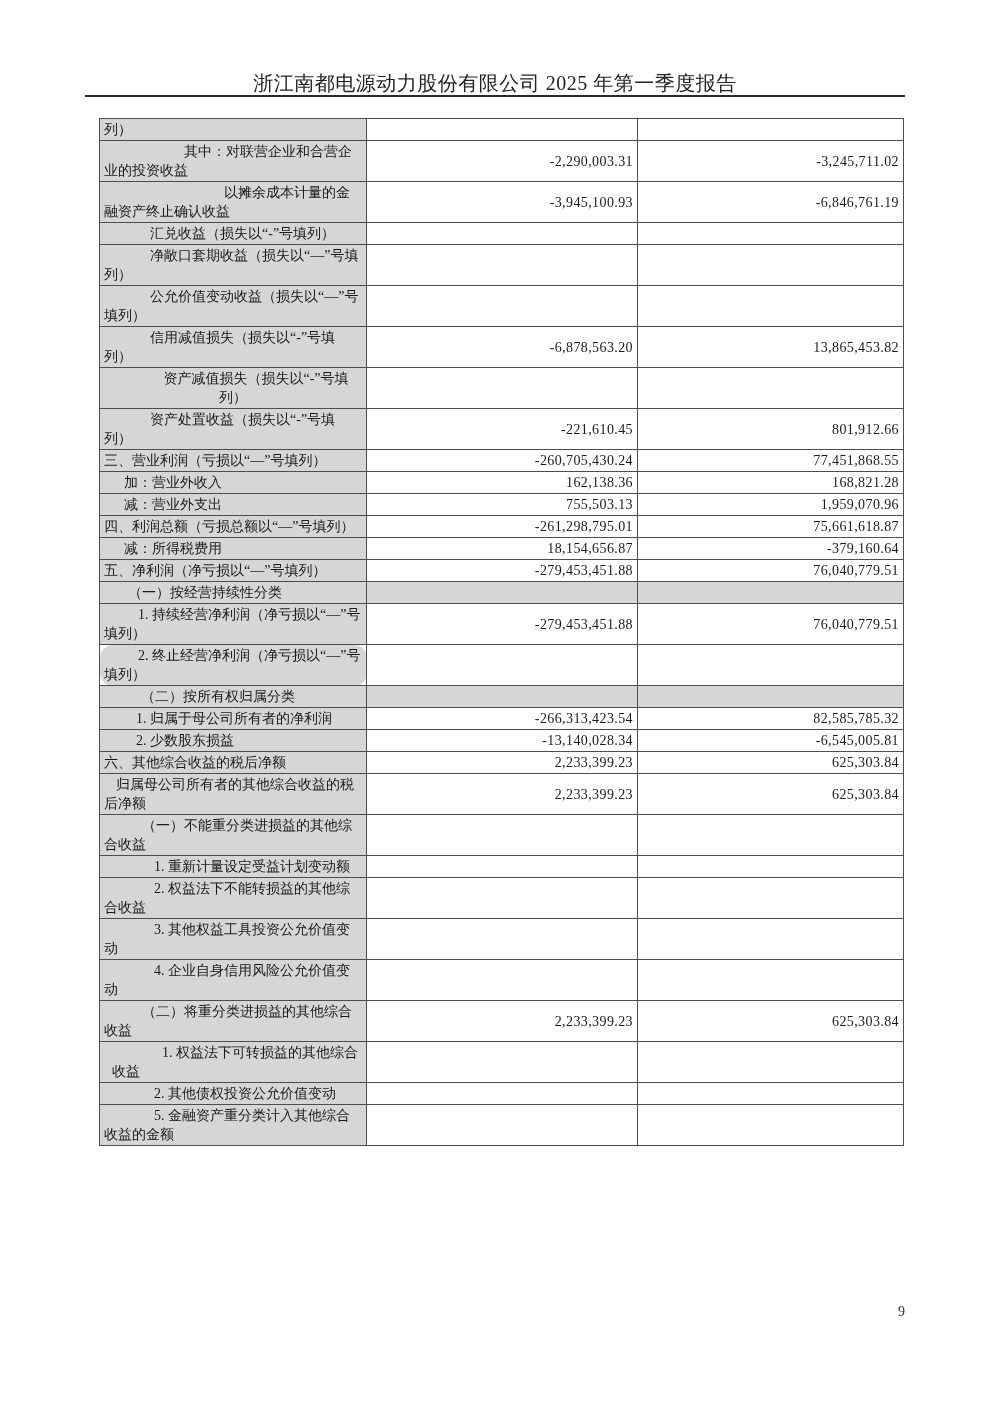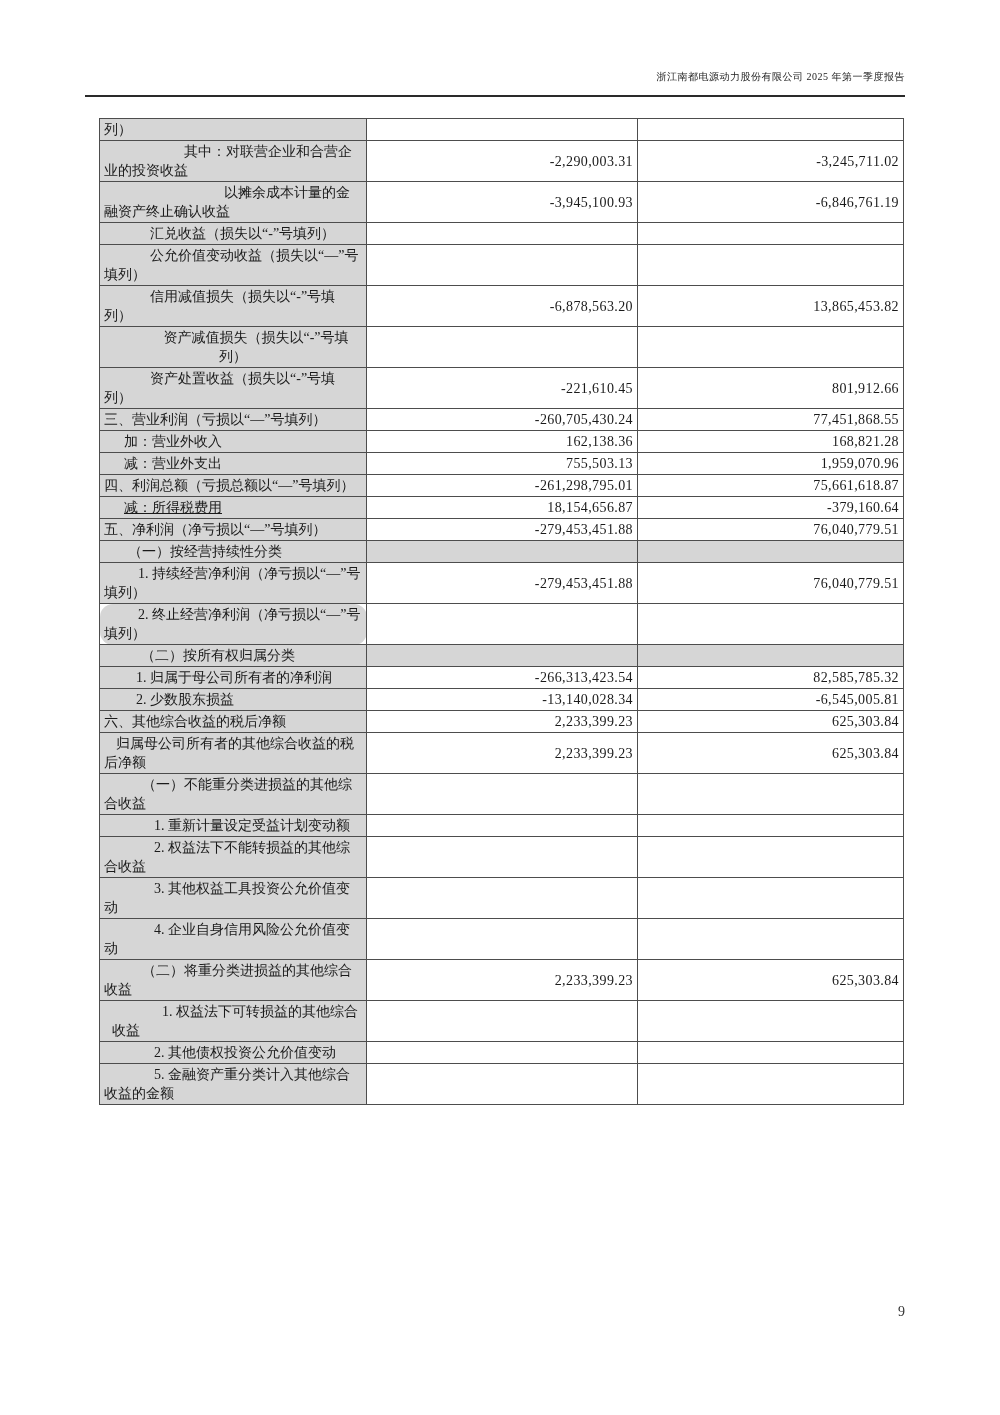--- a/index.html
+++ b/index.html
@@ -4,21 +4,21 @@
 <style>
   html,body{margin:0;padding:0;background:#e8e8e8;}
   .page{
     position:relative;width:1000px;height:1415px;margin:0 auto;
     background:#ffffff;color:#1a1a1a;
     font-family:"Liberation Serif","DejaVu Serif",serif;
     overflow:hidden;
   }
   .report-header{
     position:absolute;top:70px;left:85px;width:820px;
-    text-align:right;font-size:10px;letter-spacing:.5px;color:#222;
+    text-align:center;font-size:20px;letter-spacing:.5px;color:#222;
   }
   .header-rule{
     position:absolute;top:95px;left:85px;width:820px;height:2px;
     background:#2a2a2a;
   }
   table.fin{
     position:absolute;top:118px;left:99px;width:804px;
     border-collapse:collapse;table-layout:fixed;
     border:1.5px solid #3a3a3a;
   }
@@ -77,20 +77,25 @@
           <td class="lbl" style="text-indent: 120px;">以摊余成本计量的金融资产终止确认收益</td>
           <td class="val">-3,945,100.93</td>
           <td class="val">-6,846,761.19</td>
         </tr>
         <tr>
           <td class="lbl" style="text-indent: 46px;">汇兑收益（损失以“-”号填列）</td>
           <td class="val"></td>
           <td class="val"></td>
         </tr>
         <tr>
+          <td class="lbl" style="text-indent: 46px;">净敞口套期收益（损失以“—”号填列）</td>
+          <td class="val"></td>
+          <td class="val"></td>
+        </tr>
+        <tr>
           <td class="lbl" style="text-indent: 46px;">公允价值变动收益（损失以“—”号填列）</td>
           <td class="val"></td>
           <td class="val"></td>
         </tr>
         <tr>
           <td class="lbl" style="text-indent: 46px;">信用减值损失（损失以“-”号填列）</td>
           <td class="val">-6,878,563.20</td>
           <td class="val">13,865,453.82</td>
         </tr>
         <tr>
@@ -117,21 +122,21 @@
           <td class="lbl" style="text-indent: 20px;">减：营业外支出</td>
           <td class="val">755,503.13</td>
           <td class="val">1,959,070.96</td>
         </tr>
         <tr>
           <td class="lbl" style="text-indent: 0px;">四、利润总额（亏损总额以“—”号填列）</td>
           <td class="val">-261,298,795.01</td>
           <td class="val">75,661,618.87</td>
         </tr>
         <tr>
-          <td class="lbl" style="text-indent: 20px; text-decoration: underline;">减：所得税费用</td>
+          <td class="lbl" style="text-indent: 20px;">减：所得税费用</td>
           <td class="val">18,154,656.87</td>
           <td class="val">-379,160.64</td>
         </tr>
         <tr>
           <td class="lbl" style="text-indent: 0px;">五、净利润（净亏损以“—”号填列）</td>
           <td class="val">-279,453,451.88</td>
           <td class="val">76,040,779.51</td>
         </tr>
         <tr>
           <td class="lbl" style="text-indent: 24px;">（一）按经营持续性分类</td>

